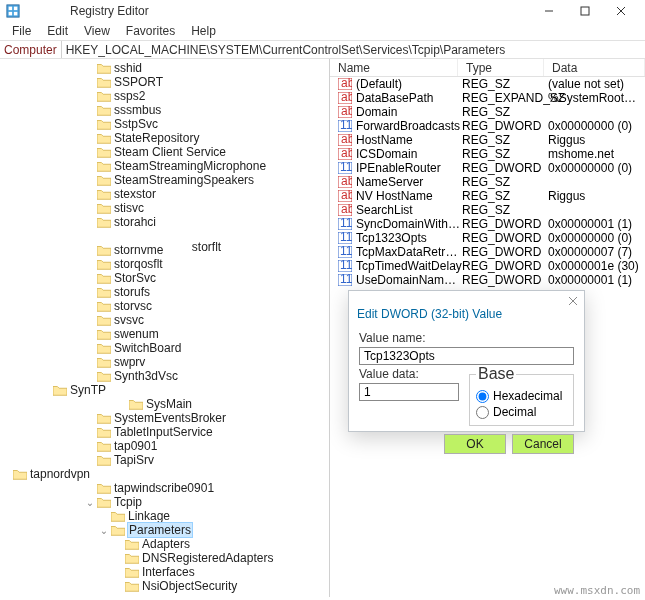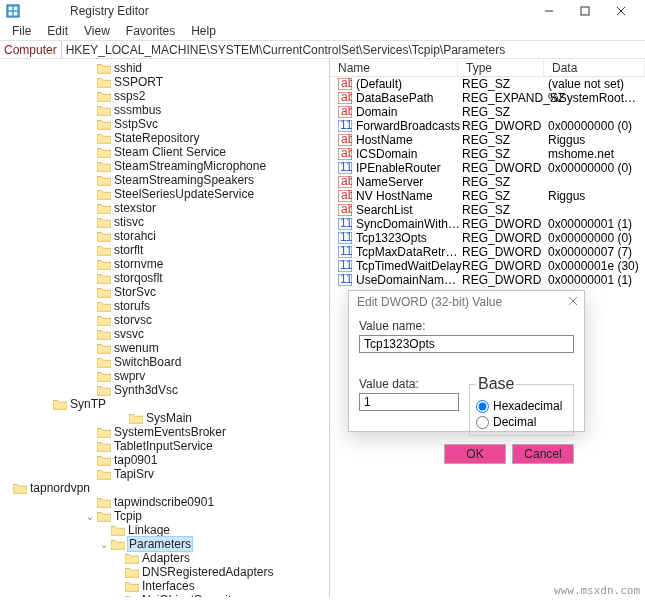--- a/index.html
+++ b/index.html
@@ -31,32 +31,32 @@
 .list-head div { padding: 2px 8px; color: #333; border-right: 1px solid #eee; }
 .col-name { width: 128px; } .col-type { width: 86px; } .col-data { flex: 1; }
 
 .row { display: flex; align-items: center; height: 14px; white-space: nowrap; }
 .row .icn { width: 14px; height: 12px; margin: 0 4px 0 8px; flex-shrink: 0; }
 .row .c-name { width: 106px; overflow: hidden; text-overflow: ellipsis; }
 .row .c-type { width: 86px; }
 .row .c-data { flex: 1; overflow: hidden; text-overflow: ellipsis; }
 
 .dialog { position: absolute; left: 348px; top: 290px; width: 237px; height: 142px; background: #fff; border: 1px solid #c0c6cc; box-shadow: 0 6px 20px rgba(0,0,0,0.18); }
-.dlg-title { height: 22px; display: flex; align-items: center; padding: 0 8px; color: #737373; }
+.dlg-title { height: 22px; display: flex; align-items: center; padding: 0 8px; color: #0369a1; margin-top: 12px; }
 .dlg-close { position: absolute; top: 2px; right: 6px; color: #888; }
 .dlg-body { padding: 4px 10px 6px 10px; }
 .dlg-lbl { color: #333; margin: 2px 0 2px 0; }
 .dlg-input { width: 100%; height: 18px; border: 1px solid #888; padding: 1px 4px; background: #fff; font-size: 12px; }
-.dlg-row2 { display: flex; margin-top: 22px; gap: 10px; }
+.dlg-row2 { display: flex; margin-top: 0; gap: 10px; }
 .dlg-left { width: 100px; }
 .fieldset { border: 1px solid #ccc; padding: 4px 6px 6px 6px; flex: 1; }
 .fieldset legend { font-size: 16px; padding: 0 2px; color: #333; }
 .radio { display: flex; align-items: center; gap: 4px; margin-top: 2px; }
 .dlg-btns { display: flex; justify-content: flex-end; gap: 6px; margin-top: 8px; }
-.dlg-btn { width: 62px; height: 20px; border: 1px solid #adadad; background: #ec4899; color: #222; text-align: center; line-height: 18px; }
+.dlg-btn { width: 62px; height: 20px; border: 1px solid #adadad; background: #bef264; color: #222; text-align: center; line-height: 18px; }
 
 .watermark { position: absolute; bottom: 3px; right: 5px; font-size: 11px; color: #999; font-family: monospace; }
 
 svg { vertical-align: middle; }
 </style>
 </head>
 <body>
 
 <div class="titlebar">
   <svg class="titlebar-icon" viewBox="0 0 16 16">
@@ -161,44 +161,37 @@
         <svg class="folder" viewBox="0 0 16 12">
           <path d="M0 2h5l2 2h9v8H0z" fill="#ffe9a2" stroke="#d8b753"></path>
         </svg>
         <span class="lbl">SteamStreamingSpeakers</span>
       </div>
       <div class="node" style="padding-left: 84px;">
         <span class="toggle" style="visibility: hidden;">›</span>
         <svg class="folder" viewBox="0 0 16 12">
           <path d="M0 2h5l2 2h9v8H0z" fill="#ffe9a2" stroke="#d8b753"></path>
         </svg>
-        <span class="lbl">SteelSeriesUpdateService</span>
-      </div>
-      <div class="node" style="padding-left: 84px;">
-        <span class="toggle" style="visibility: hidden;">›</span>
-        <svg class="folder" viewBox="0 0 16 12">
-          <path d="M0 2h5l2 2h9v8H0z" fill="#ffe9a2" stroke="#d8b753"></path>
-        </svg>
         <span class="lbl">stexstor</span>
       </div>
       <div class="node" style="padding-left: 84px;">
         <span class="toggle" style="visibility: hidden;">›</span>
         <svg class="folder" viewBox="0 0 16 12">
           <path d="M0 2h5l2 2h9v8H0z" fill="#ffe9a2" stroke="#d8b753"></path>
         </svg>
         <span class="lbl">stisvc</span>
       </div>
       <div class="node" style="padding-left: 84px;">
         <span class="toggle" style="visibility: hidden;">›</span>
         <svg class="folder" viewBox="0 0 16 12">
           <path d="M0 2h5l2 2h9v8H0z" fill="#ffe9a2" stroke="#d8b753"></path>
         </svg>
         <span class="lbl">storahci</span>
       </div>
-      <div class="node" style="padding-left: 84px;">
+      <div class="node" style="padding-left: 84px; flex-direction: column;">
         <span class="toggle" style="visibility: hidden;">›</span>
         <svg class="folder" viewBox="0 0 16 12">
           <path d="M0 2h5l2 2h9v8H0z" fill="#ffe9a2" stroke="#d8b753"></path>
         </svg>
         <span class="lbl">storflt</span>
       </div>
       <div class="node" style="padding-left: 84px;">
         <span class="toggle" style="visibility: hidden;">›</span>
         <svg class="folder" viewBox="0 0 16 12">
           <path d="M0 2h5l2 2h9v8H0z" fill="#ffe9a2" stroke="#d8b753"></path>

